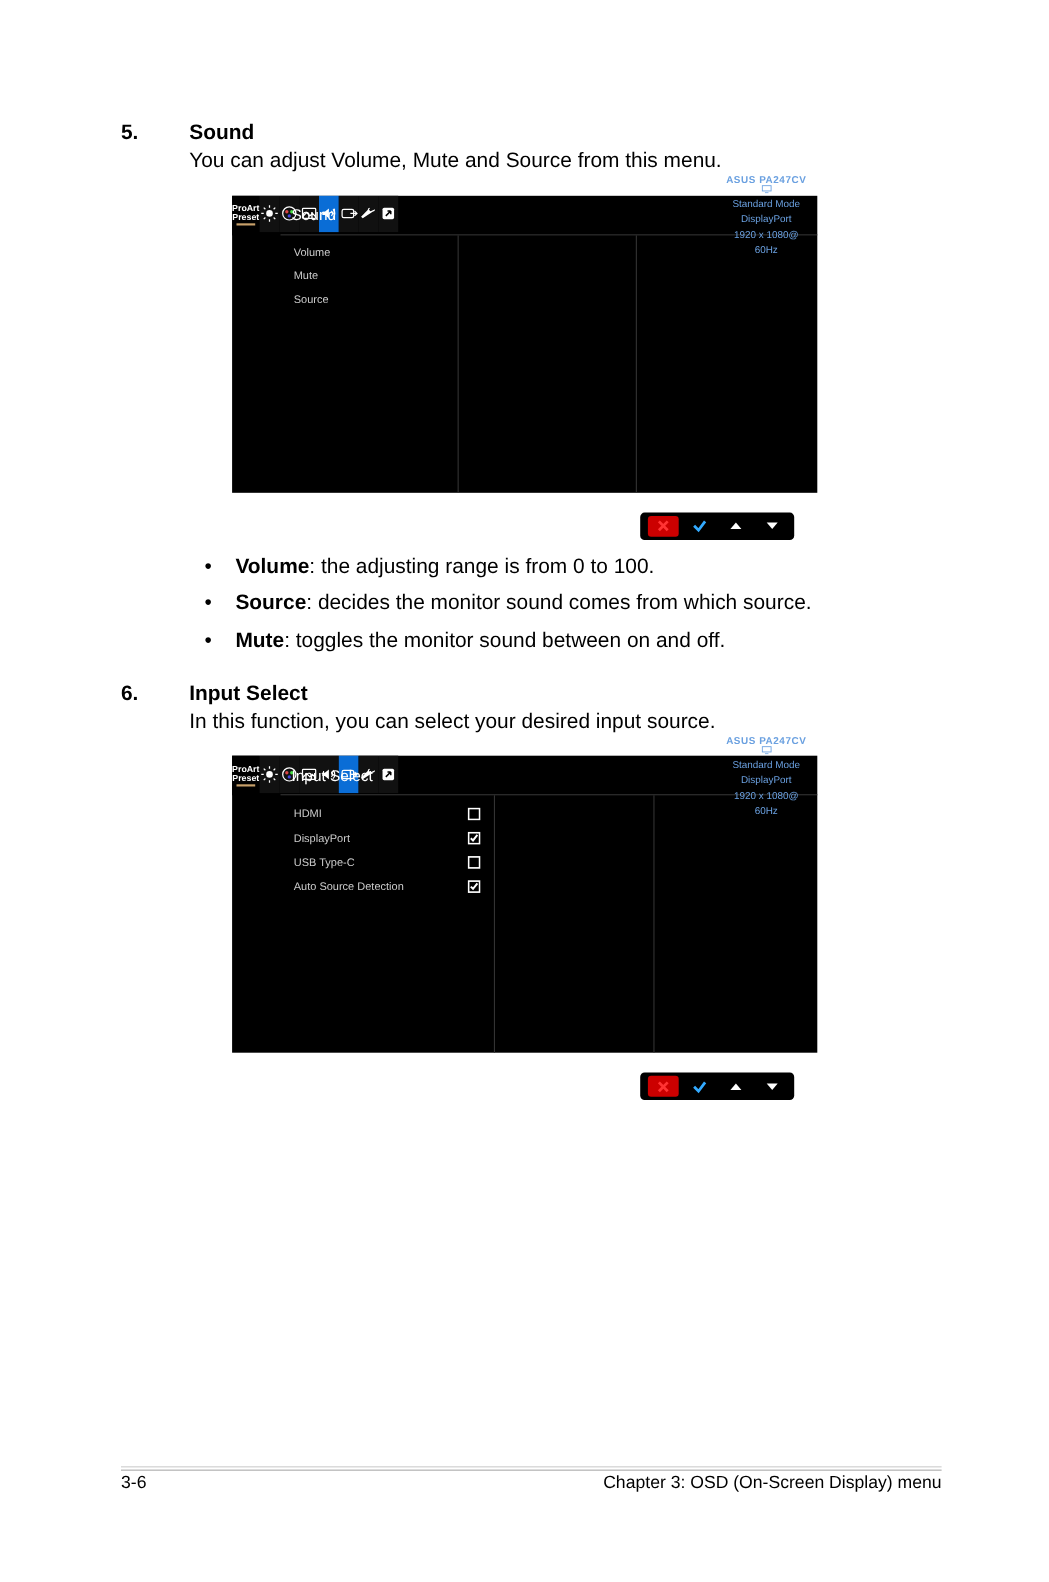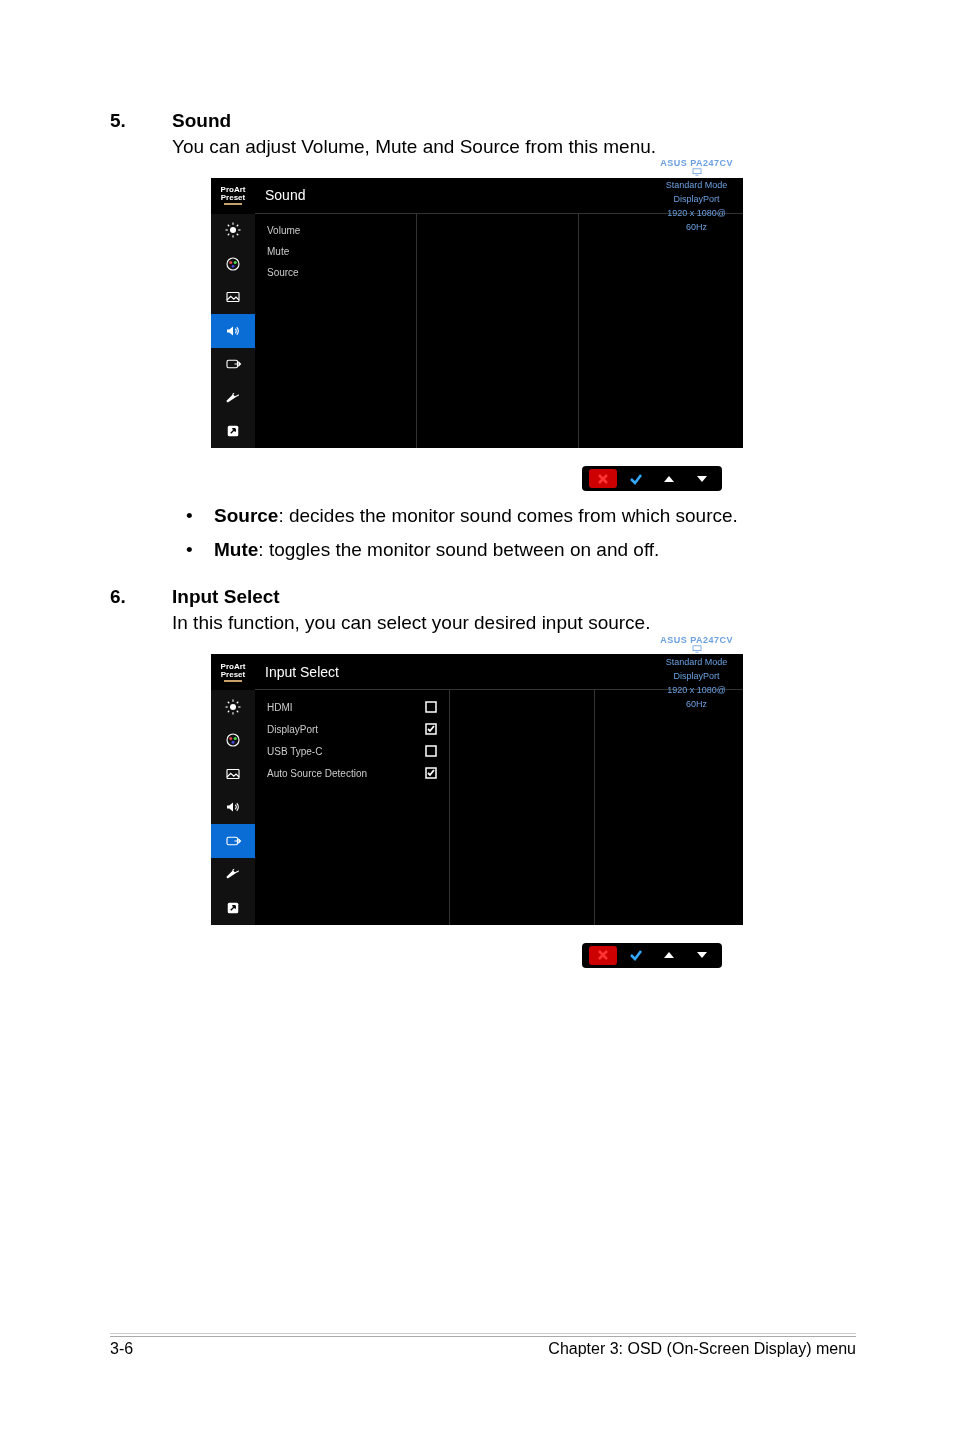--- a/index.html
+++ b/index.html
@@ -33,21 +33,20 @@
     width: 532px;
     margin: 18px auto 10px auto;
     background: #000;
     color: #ddd;
     font-size: 10px;
     display: flex;
   }
   .osd-left {
     width: 44px;
     display: flex;
-    flex-direction: column;
   }
   .osd-icon {
     height: 33.5px;
     display: flex;
     align-items: center;
     justify-content: center;
     color: #fff;
     background: #111;
   }
   .osd-icon svg { width: 18px; height: 18px; }
@@ -265,20 +264,21 @@
         </svg>
       </div>
     <div class="btn">
         <svg viewBox="0 0 16 16">
           <path d="M3 5 L8 11 L13 5 Z" fill="#fff"></path>
         </svg>
       </div>
   </div>
 
   <ul class="bullets">
+    <li><b>Volume</b><span>: the adjusting range is from 0 to 100.</span></li>
     <li><b>Source</b><span>: decides the monitor sound comes from which source.</span></li>
     <li><b>Mute</b><span>: toggles the monitor sound between on and off.</span></li>
   </ul>
 
   <div class="section-heading">
     <span class="section-num">6.</span>
     <span class="section-title">Input Select</span>
   </div>
   <div class="section-desc">In this function, you can select your desired input source.</div>
 

